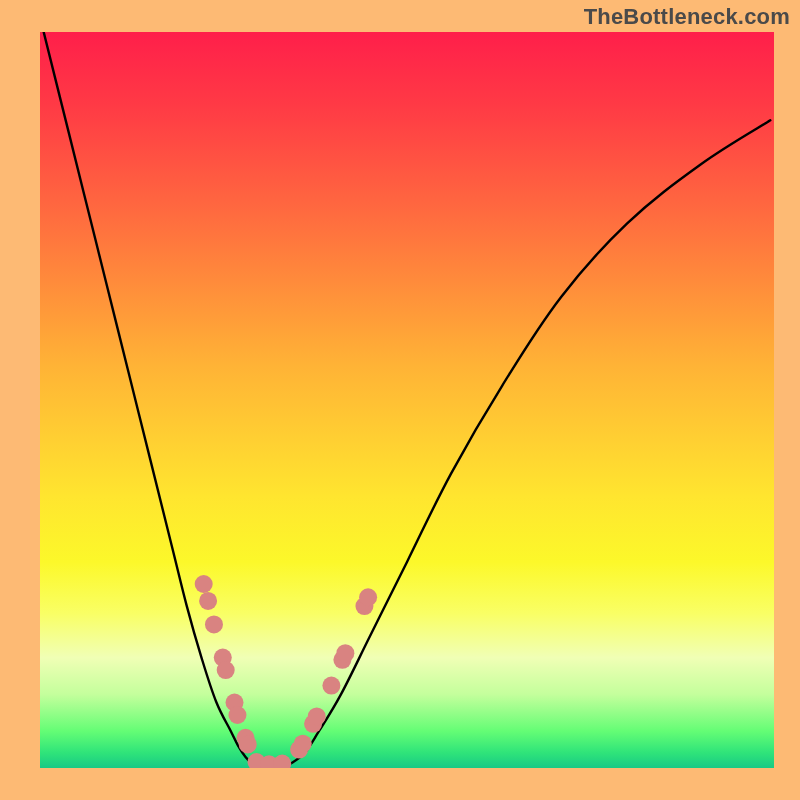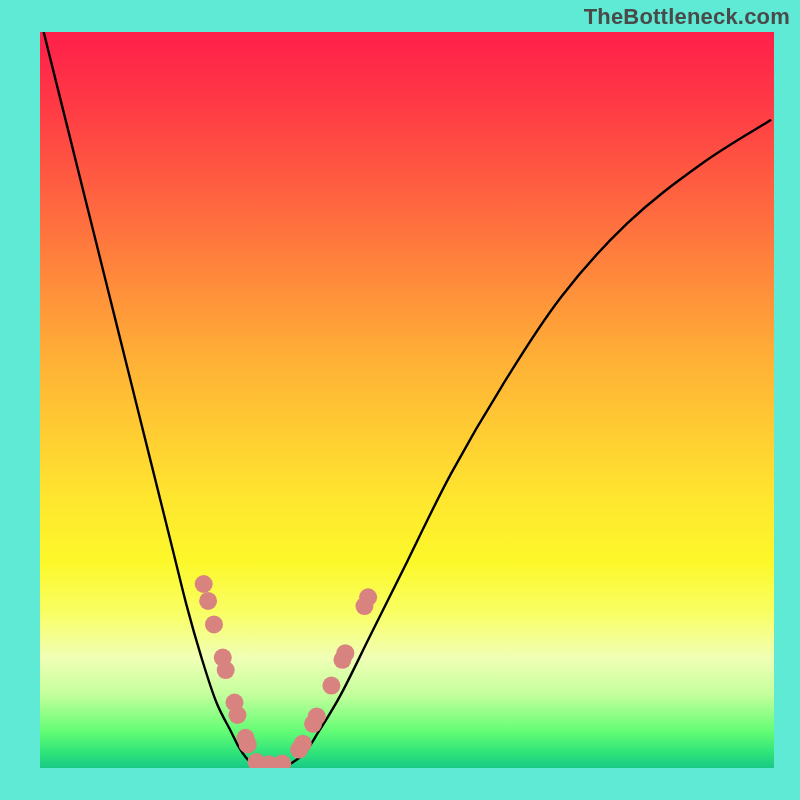--- a/index.html
+++ b/index.html
@@ -8,21 +8,21 @@
     width: 800px;
     height: 800px;
     background: #000000;
     font-family: Arial, Helvetica, sans-serif;
     overflow: hidden;
   }
   .stage {
     position: relative;
     width: 800px;
     height: 800px;
-    background: #5eead4;
+    background: #fdba74;
     text-align: center;
   }
   .watermark {
     position: absolute;
     top: 4px;
     right: 10px;
     color: #4a4a4a;
     font-size: 22px;
     font-weight: 600;
     letter-spacing: 0.2px;

